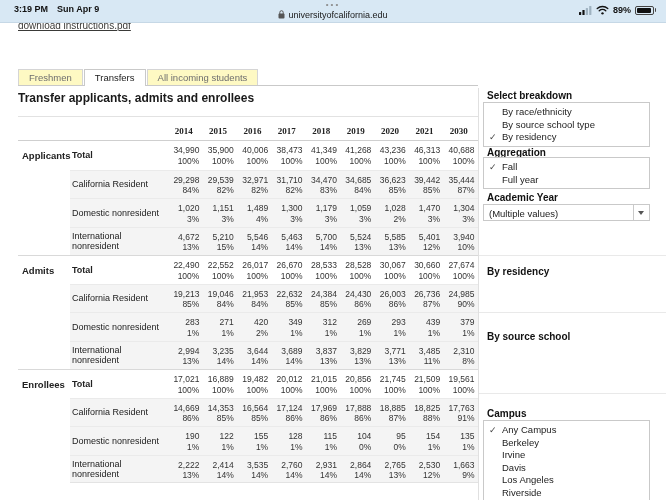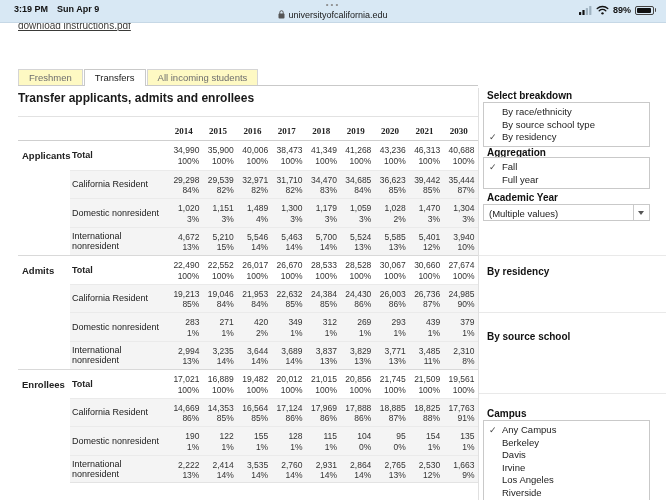--- a/index.html
+++ b/index.html
@@ -619,17 +619,17 @@
 <div class="shead" style="top:266px;">By residency</div>
 
 <div class="sep" style="top:312px;"></div>
 <div class="shead" style="top:331px;">By source school</div>
 
 <div class="sep" style="top:393px;"></div>
 <div class="shead" style="top:408px;">Campus</div>
 <div class="listbox" style="top:420px;height:95px;" id="campus-list">
     <div class="litem"><span class="chk">✓</span><span>Any Campus</span></div>
     <div class="litem"><span class="chk"></span><span>Berkeley</span></div>
+    <div class="litem"><span class="chk"></span><span>Irvine</span></div>
     <div class="litem"><span class="chk"></span><span>Davis</span></div>
-    <div class="litem"><span class="chk"></span><span>Irvine</span></div>
     <div class="litem"><span class="chk"></span><span>Los Angeles</span></div>
     <div class="litem"><span class="chk"></span><span>Riverside</span></div>
   </div>
 
 </body></html>

